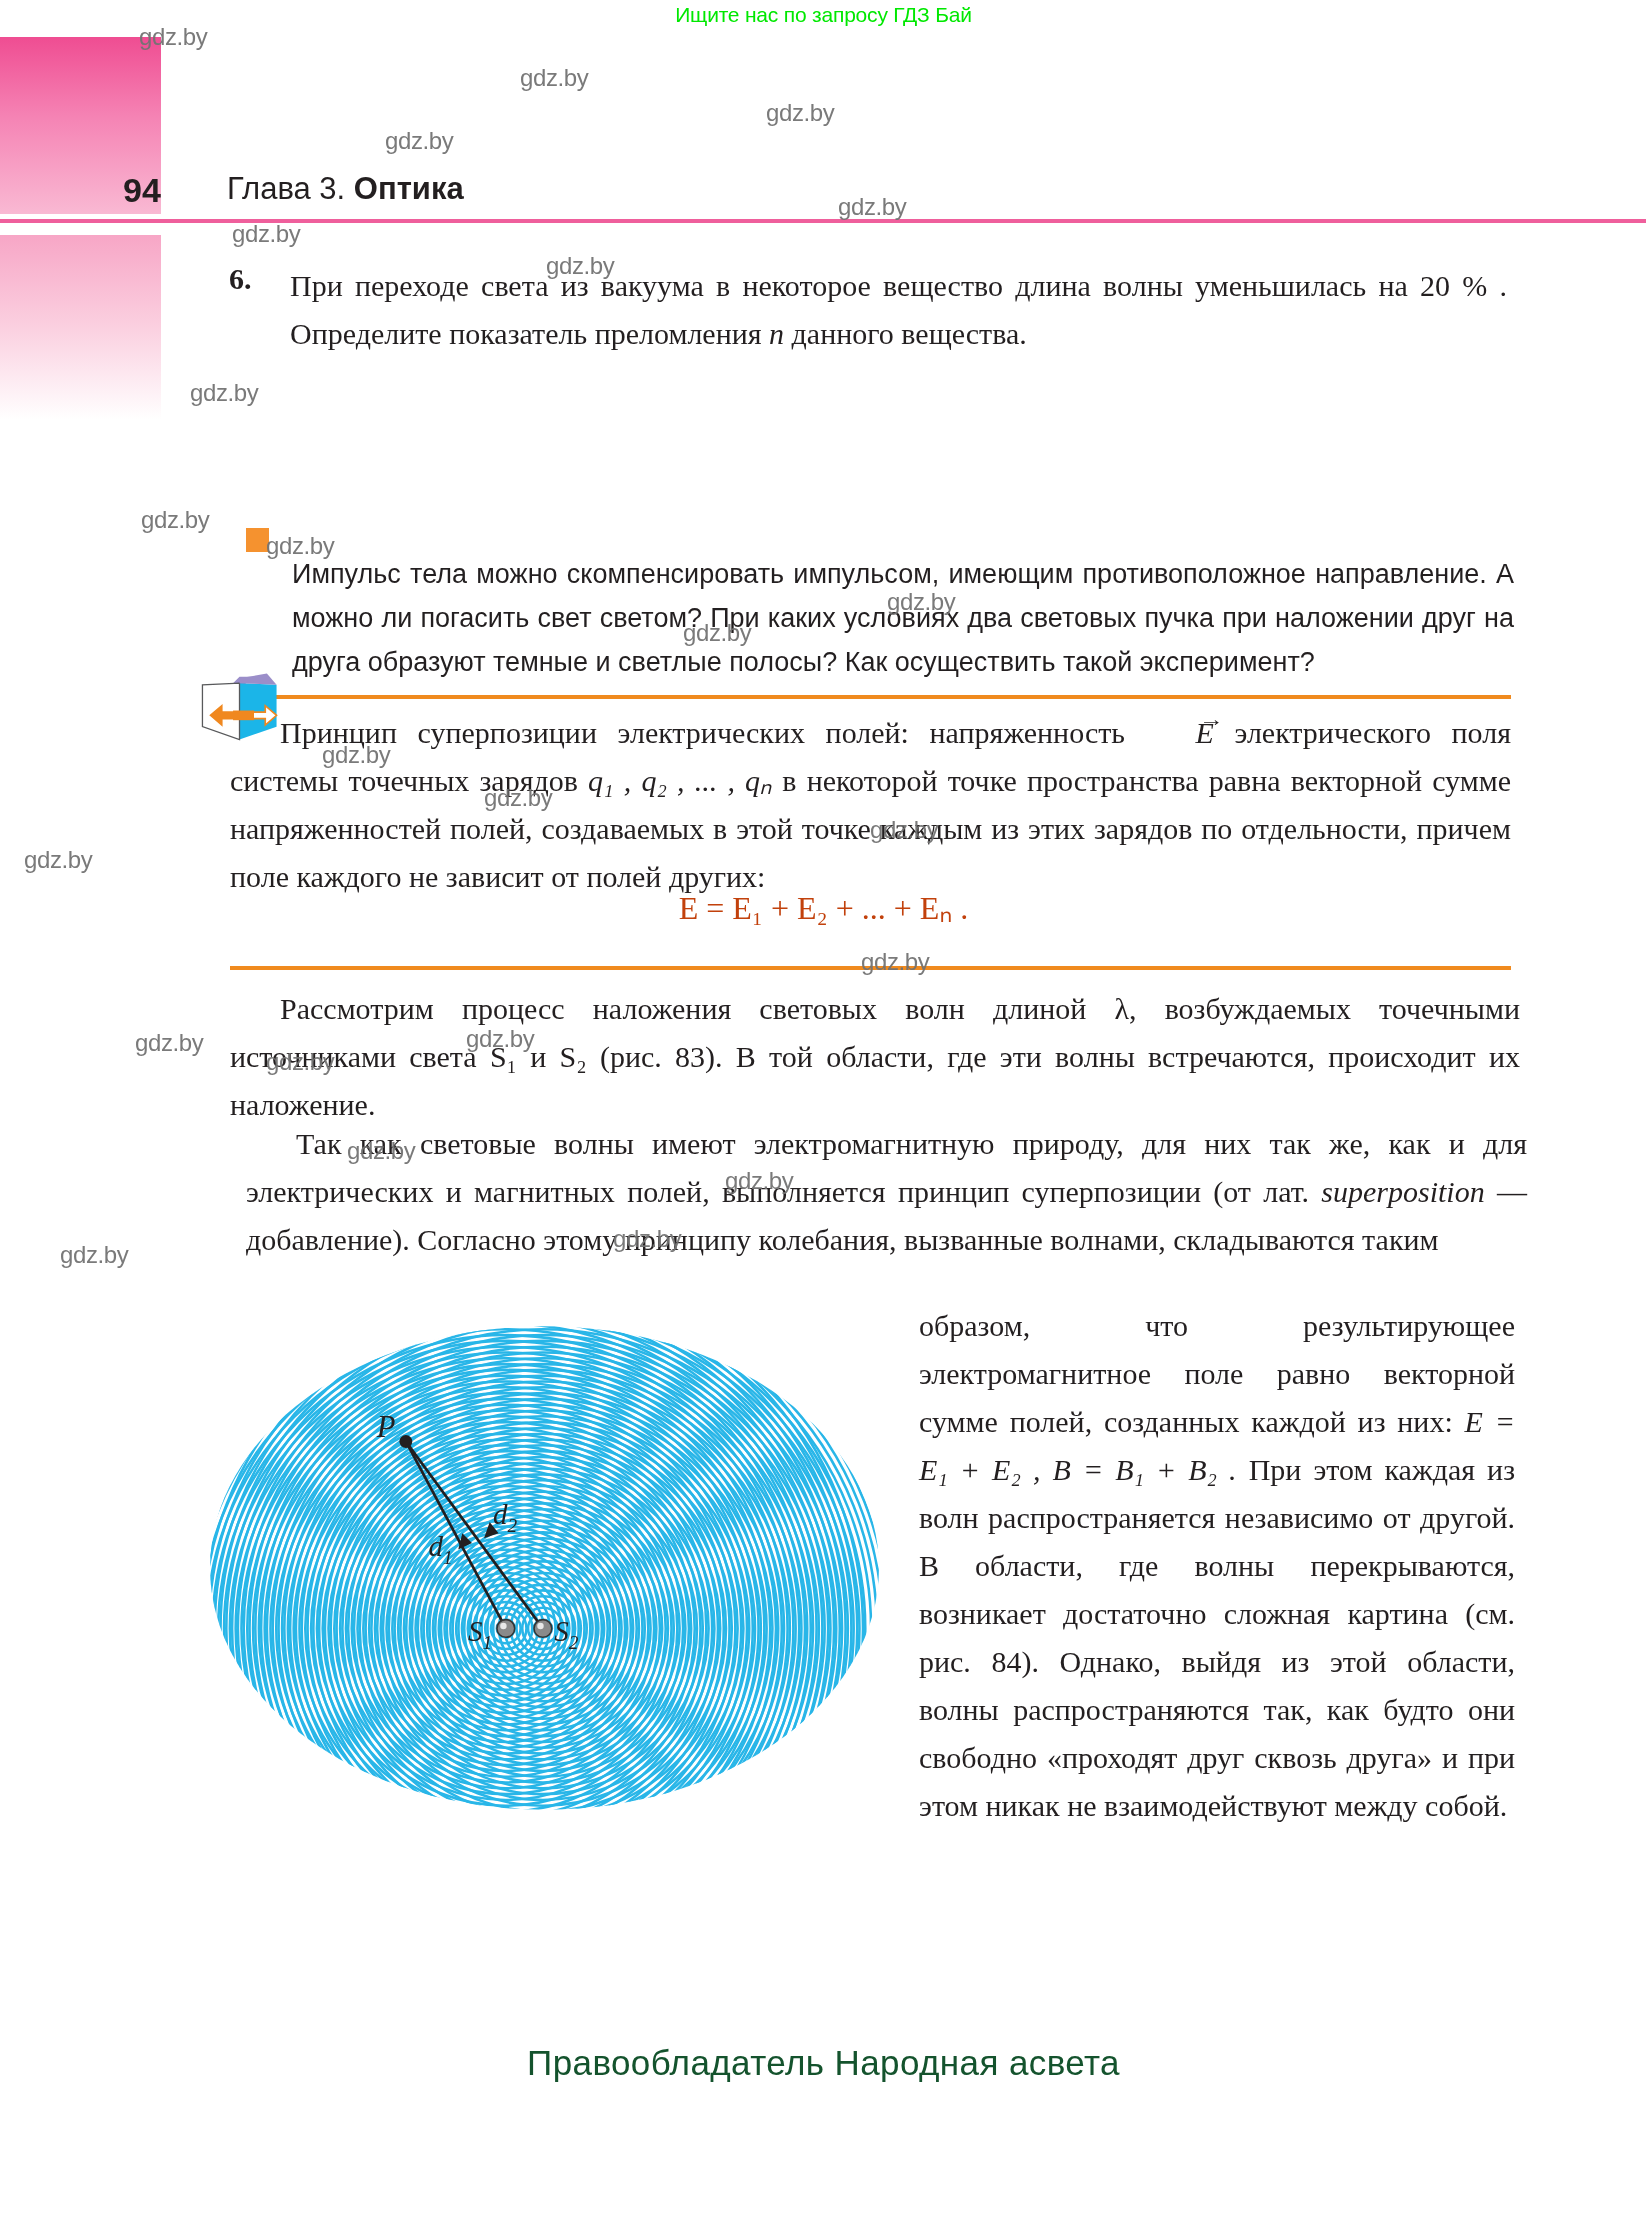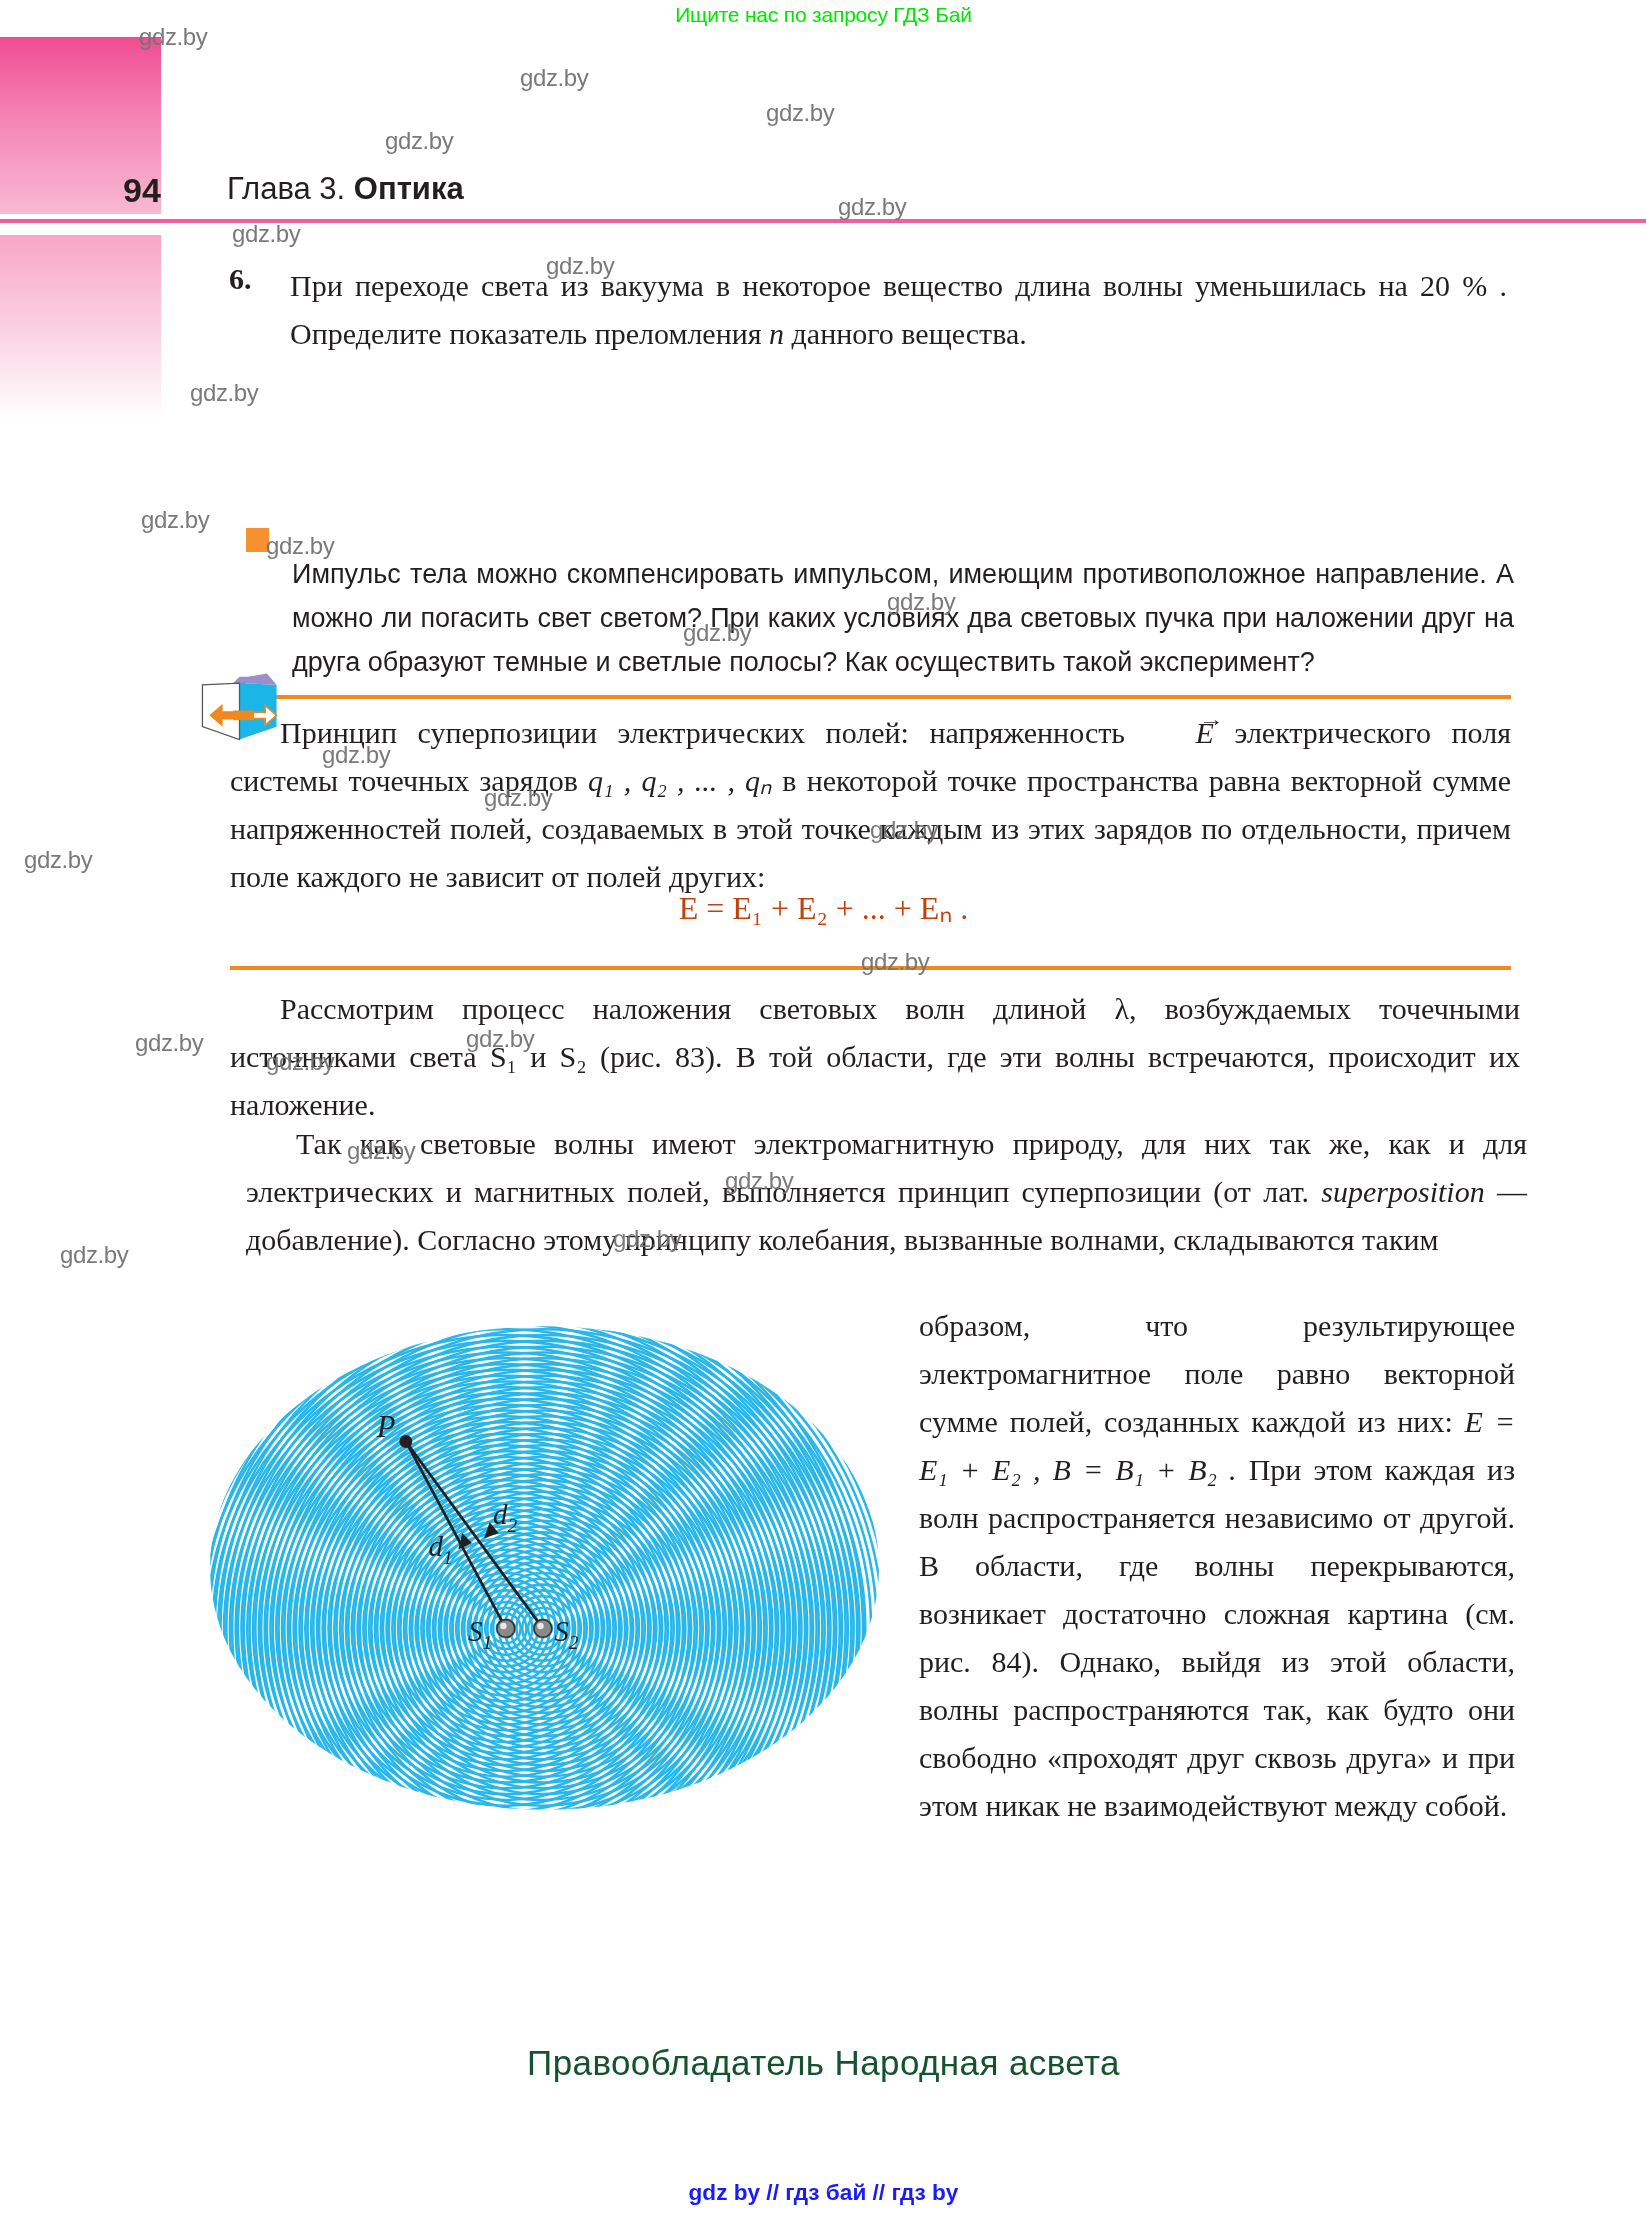--- a/index.html
+++ b/index.html
@@ -378,21 +378,20 @@
       <circle cx="415" cy="387" r="4" fill="#e8e8e8"></circle>
       <text x="325" y="405" font-family="Liberation Serif, serif" font-style="italic" font-size="36" fill="#231f20">S<tspan font-size="24" dy="10">1</tspan></text>
       <text x="432" y="405" font-family="Liberation Serif, serif" font-style="italic" font-size="36" fill="#231f20">S<tspan font-size="24" dy="10">2</tspan></text>
 
       <text x="276" y="300" font-family="Liberation Serif, serif" font-style="italic" font-size="36" fill="#231f20">d<tspan font-size="24" dy="10">1</tspan></text>
       <text x="356" y="260" font-family="Liberation Serif, serif" font-style="italic" font-size="36" fill="#231f20">d<tspan font-size="24" dy="10">2</tspan></text>
     </svg>
   </div>
 
   <div class="copyright">Правообладатель Народная асвета</div>
-  <div class="wm-foot">gdz by  //  гдз бай  //  гдз by</div>
 
   <div id="wm-layer">
       <div class="wm" style="left: 139px; top: 22.6px;">gdz.by</div>
       <div class="wm" style="left: 520px; top: 64px;">gdz.by</div>
       <div class="wm" style="left: 766px; top: 99px;">gdz.by</div>
       <div class="wm" style="left: 385px; top: 127px;">gdz.by</div>
       <div class="wm" style="left: 838px; top: 193px;">gdz.by</div>
       <div class="wm" style="left: 232px; top: 220px;">gdz.by</div>
       <div class="wm" style="left: 546px; top: 252px;">gdz.by</div>
       <div class="wm" style="left: 190px; top: 379px;">gdz.by</div>

